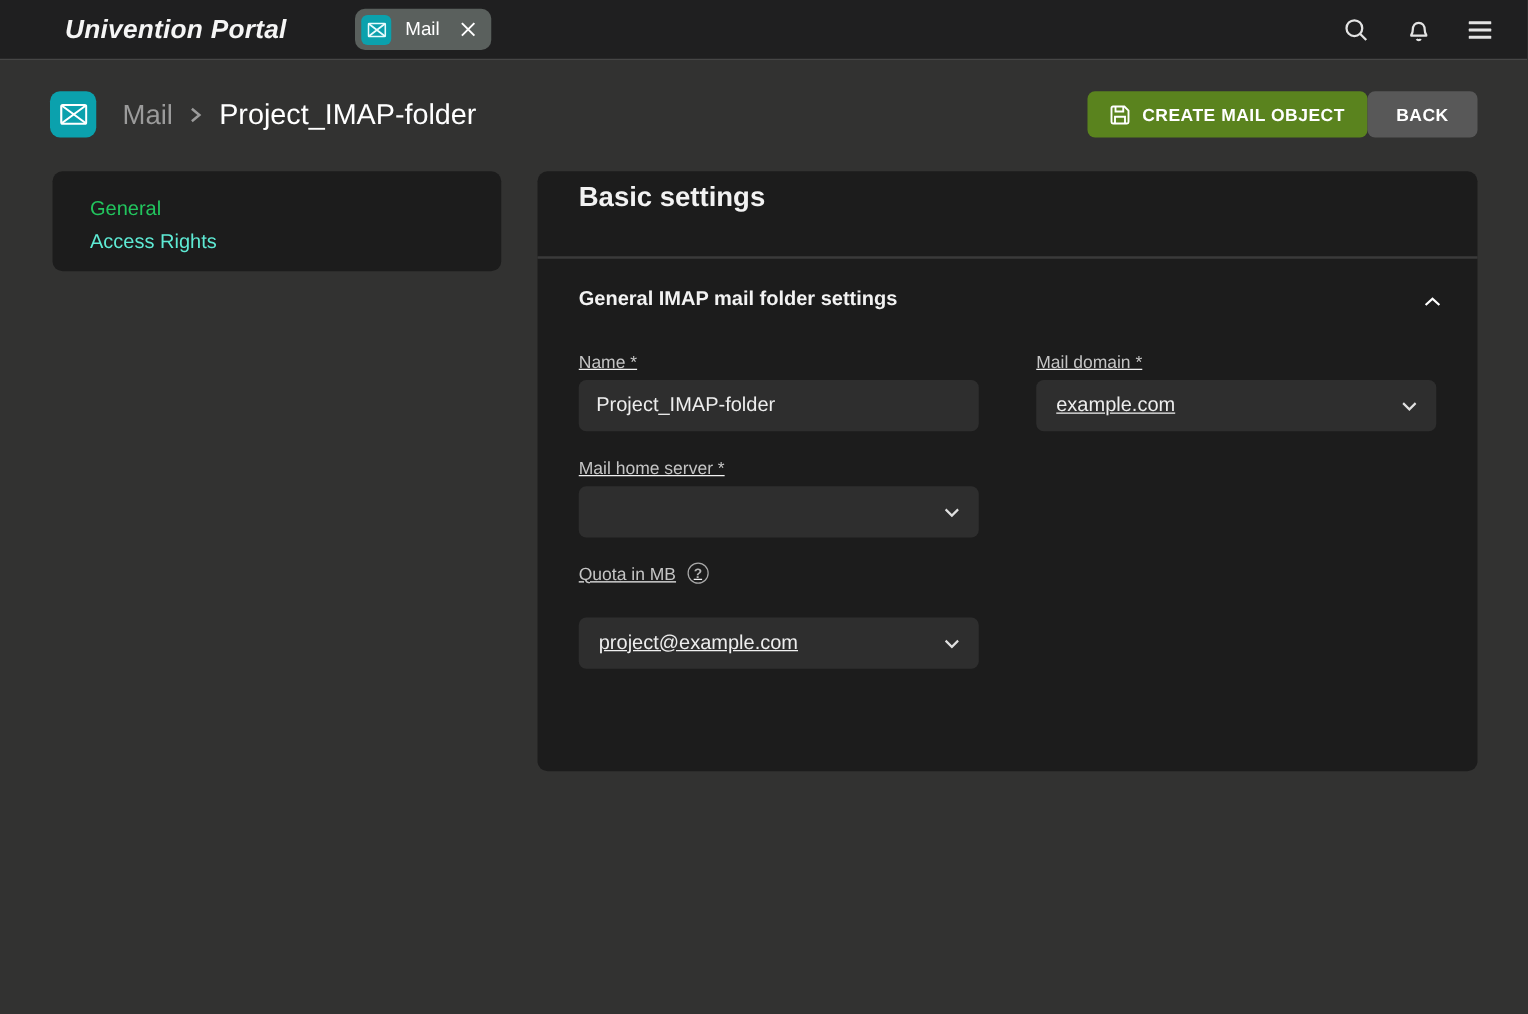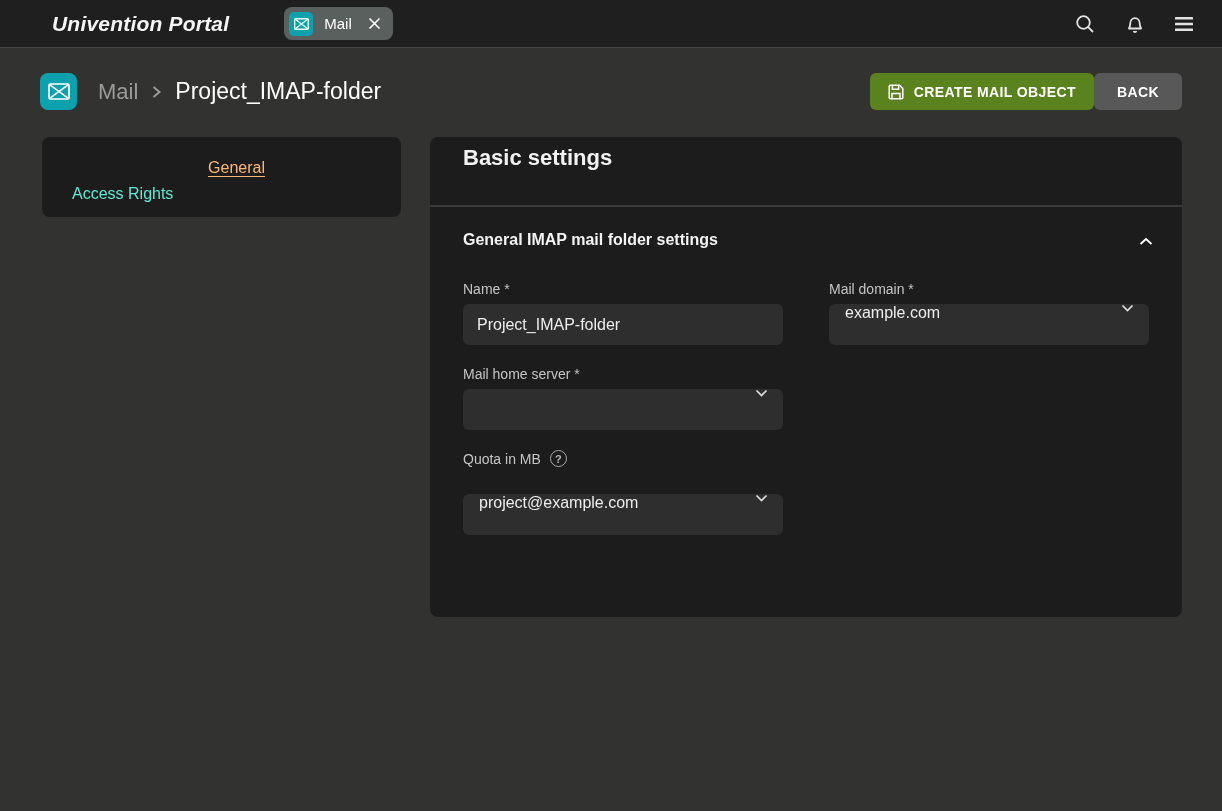--- a/index.html
+++ b/index.html
@@ -47,59 +47,59 @@
   }
   .btn-create { background:#5a831e; padding:0 18px; gap:10px; }
   .btn-back { background:#585858; padding:0 23px; }
 
   
   .sidebar {
     position:absolute; left:42px; top:137px; width:359px; height:80px;
     background:#1c1c1c; border-radius:8px; padding:18px 0 0 30px;
   }
   .side-item { font-size:16px; line-height:26px; cursor:pointer; }
-  .side-item.active { color:#fdba74; text-decoration:underline; text-underline-offset:3px;text-align:center; }
+  .side-item.active { color:#22c55e; text-underline-offset:3px; }
   .side-item.inactive { color:#5eead4; }
 
   .main {
     position:absolute; left:430px; top:137px; width:752px; height:480px;
     background:#1c1c1c; border-radius:8px; display:flex; flex-direction:column;
   }
   .main-header { height:68px; padding:8px 33px 0; flex:0 0 auto; }
   .main-title { margin:0; font-size:22px; font-weight:700; color:#f2f2f2; }
   .divider { height:2px; background:#3a3a3a; flex:0 0 auto; }
   .section-head {
     height:73px; padding:24px 25px 0 33px; flex:0 0 auto;
     display:flex; align-items:flex-start; justify-content:space-between;
   }
   .section-title { margin:0; font-size:16px; font-weight:700; color:#f2f2f2; }
   .section-toggle { cursor:pointer; padding:4px; margin-top:2px; }
 
   
-  .form { padding:0 33px; }
+  .form { padding:0 33px;text-decoration:underline; }
   .row { display:flex; gap:46px; }
   .field { width:320px; margin-bottom:20px; }
   .field-label {
     font-size:14px; color:#c5c5c5; margin-bottom:7px; height:17px;
     display:flex; align-items:center; gap:9px;
   }
   .help-badge {
     width:17px; height:17px; border-radius:50%; border:1.2px solid #a9a9a9;
     color:#b5b5b5; font-size:11px; font-weight:700;
     display:flex; align-items:center; justify-content:center; cursor:pointer;
   }
   .text-input {
     width:100%; height:41px; background:#2e2e2e; border:none; border-radius:6px;
     color:#ededed; font-size:16px; padding:0 14px;
     font-family:"Liberation Sans",sans-serif; outline:none;
   }
   .text-input.narrow { width:165px; }
   .select {
     width:100%; height:41px; background:#2e2e2e; border-radius:6px; cursor:pointer;
-    display:flex; align-items:flex-start; justify-content:space-between; padding:0 15px 0 16px;
+    display:flex; align-items:center; justify-content:space-between; padding:0 15px 0 16px;
   }
   .select-value { font-size:16px; color:#ededed; }
 </style>
 </head>
 <body>
 
 <div class="topbar">
   <div class="app-title">Univention Portal</div>
 
   <div class="tab">

